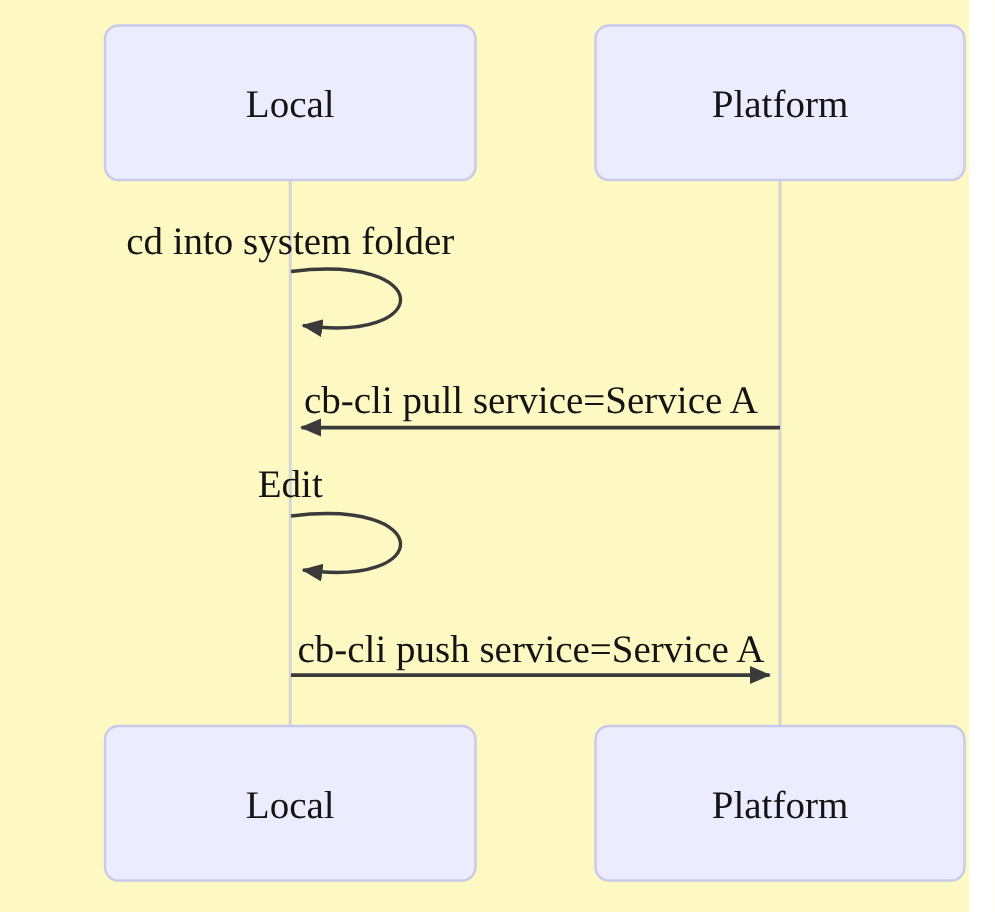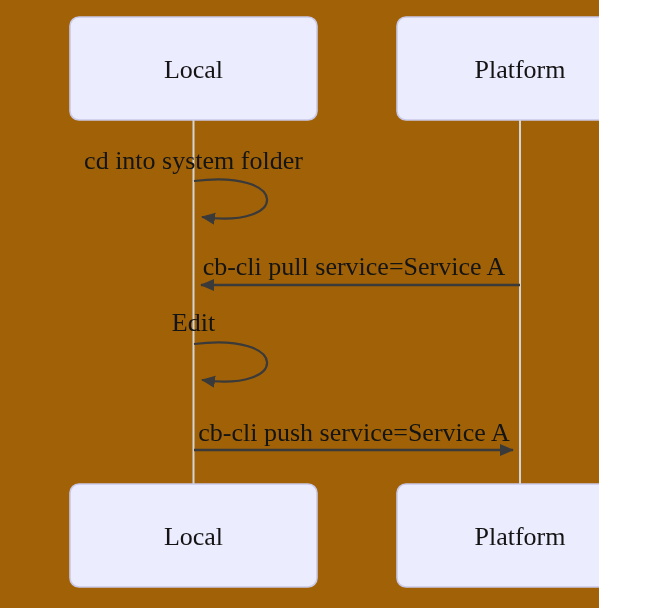--- a/index.html
+++ b/index.html
@@ -3,23 +3,23 @@
 <meta charset="utf-8">
 <style>
   html, body {
     margin: 0;
     padding: 0;
     background: #ffffff;
     font-family: "Liberation Serif", "DejaVu Serif", serif;
   }
   .canvas {
     position: relative;
-    width: 599px;
+    width: 646px;
     height: 608px;
-    background: #a16207;
+    background: #fef9c3;
     overflow: hidden;
   }
   svg { display: block; }
   .actor-box {
     fill: #ececff;
     stroke: #c9c9ea;
     stroke-width: 1.6;
   }
   .lifeline {
     stroke: #d4d4d4;

